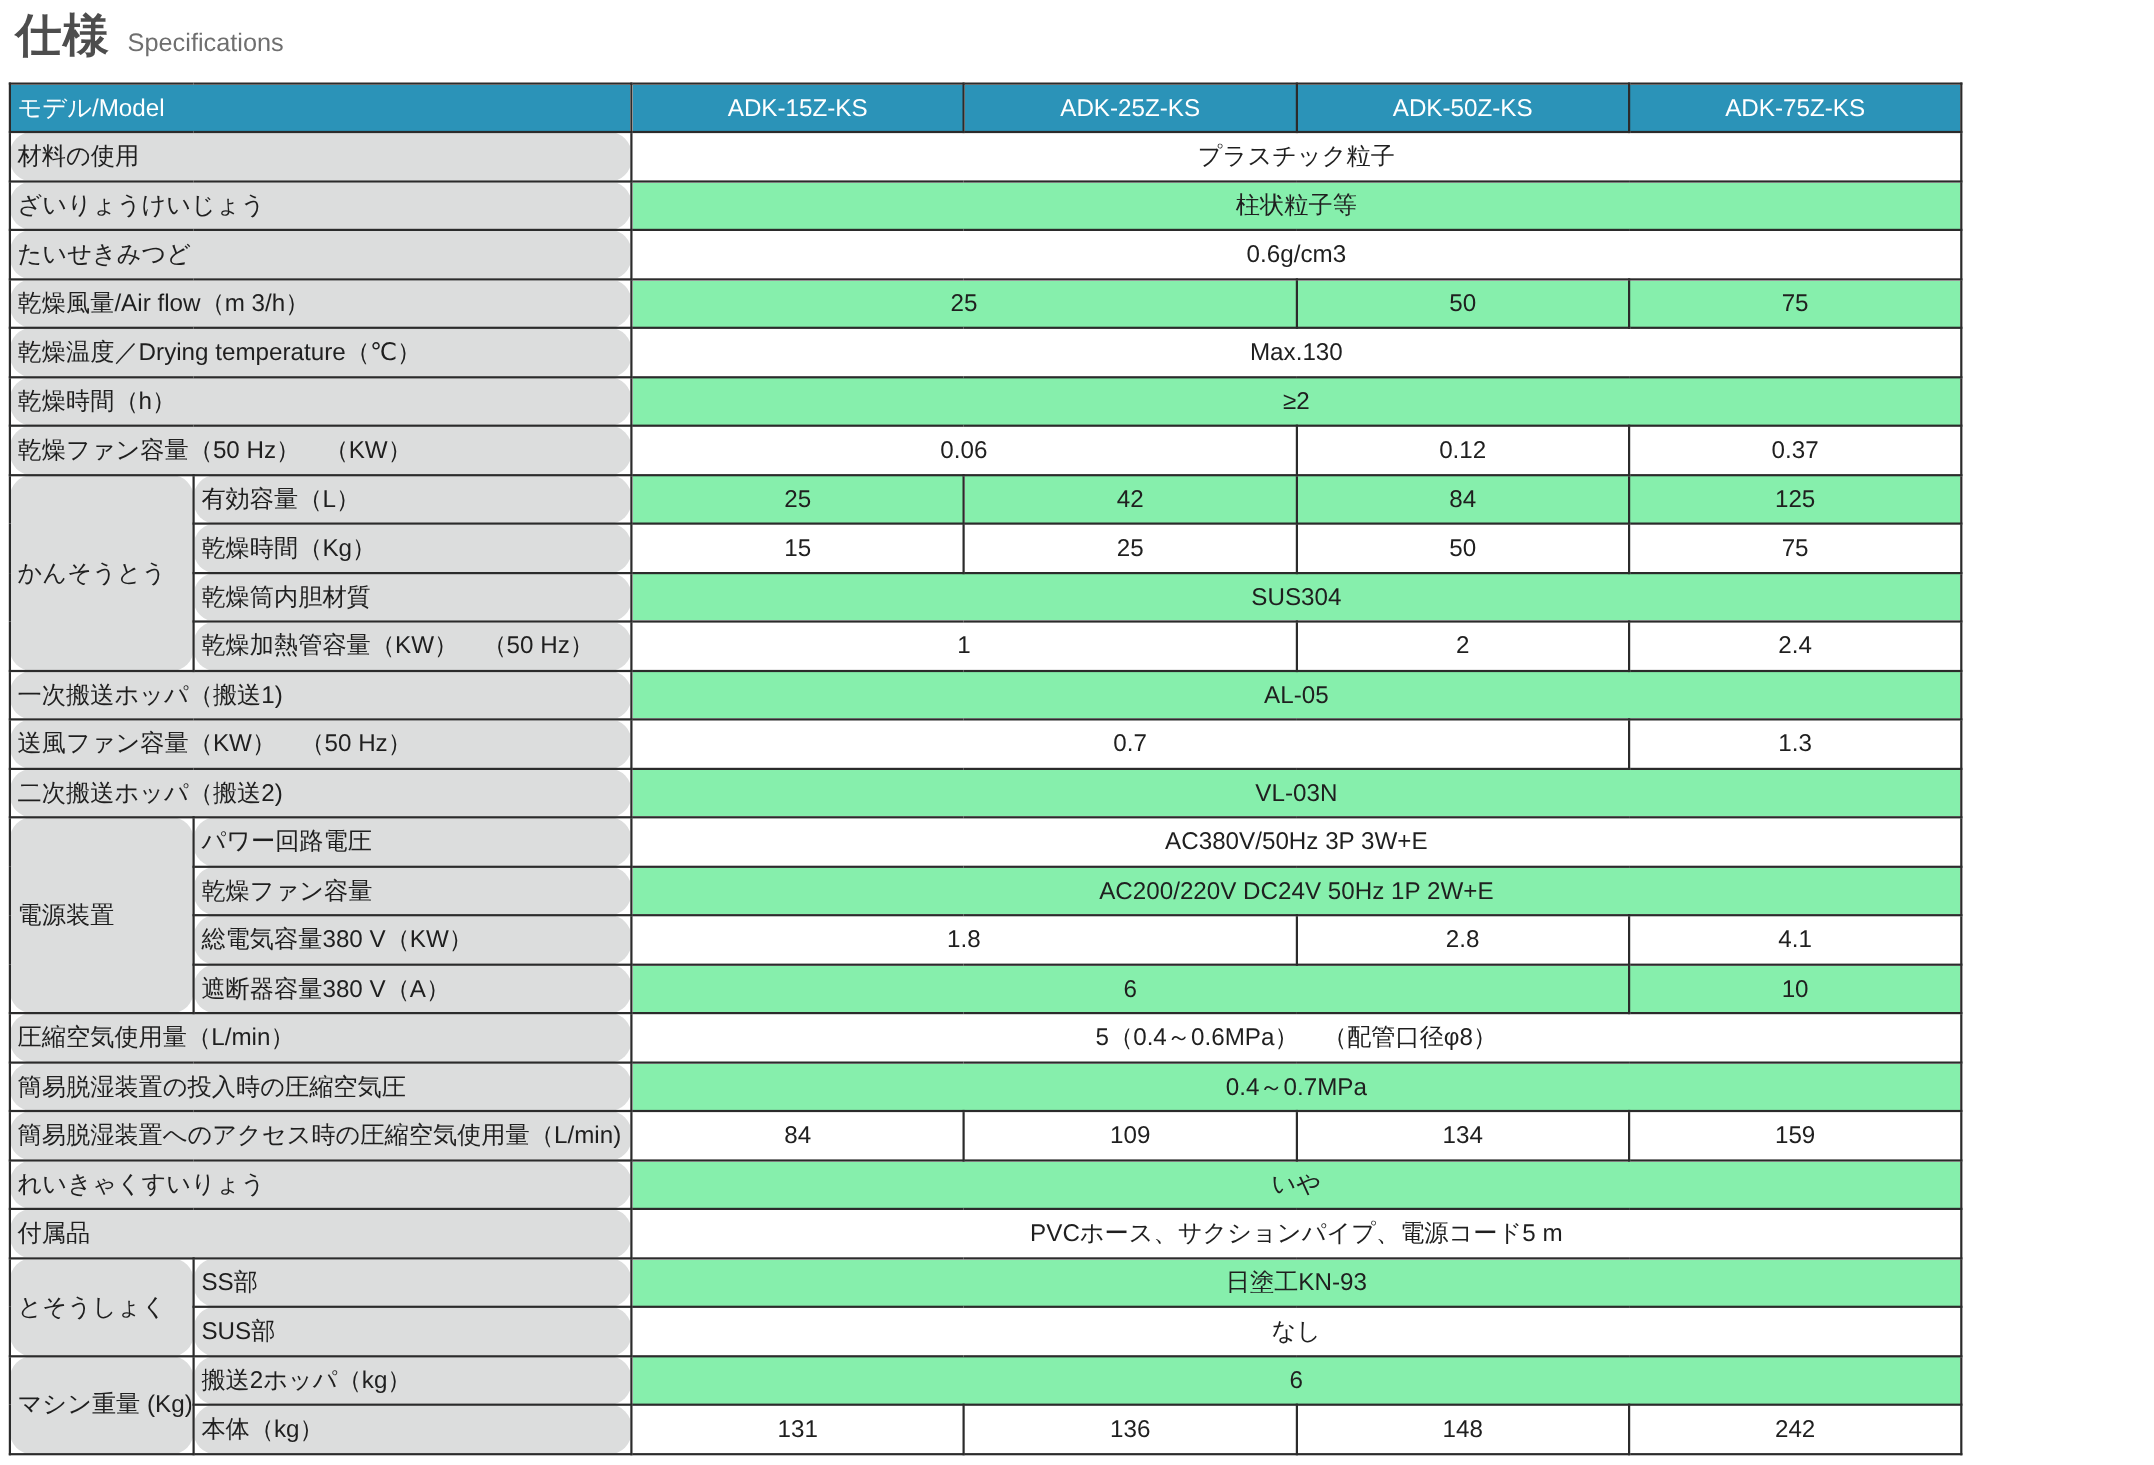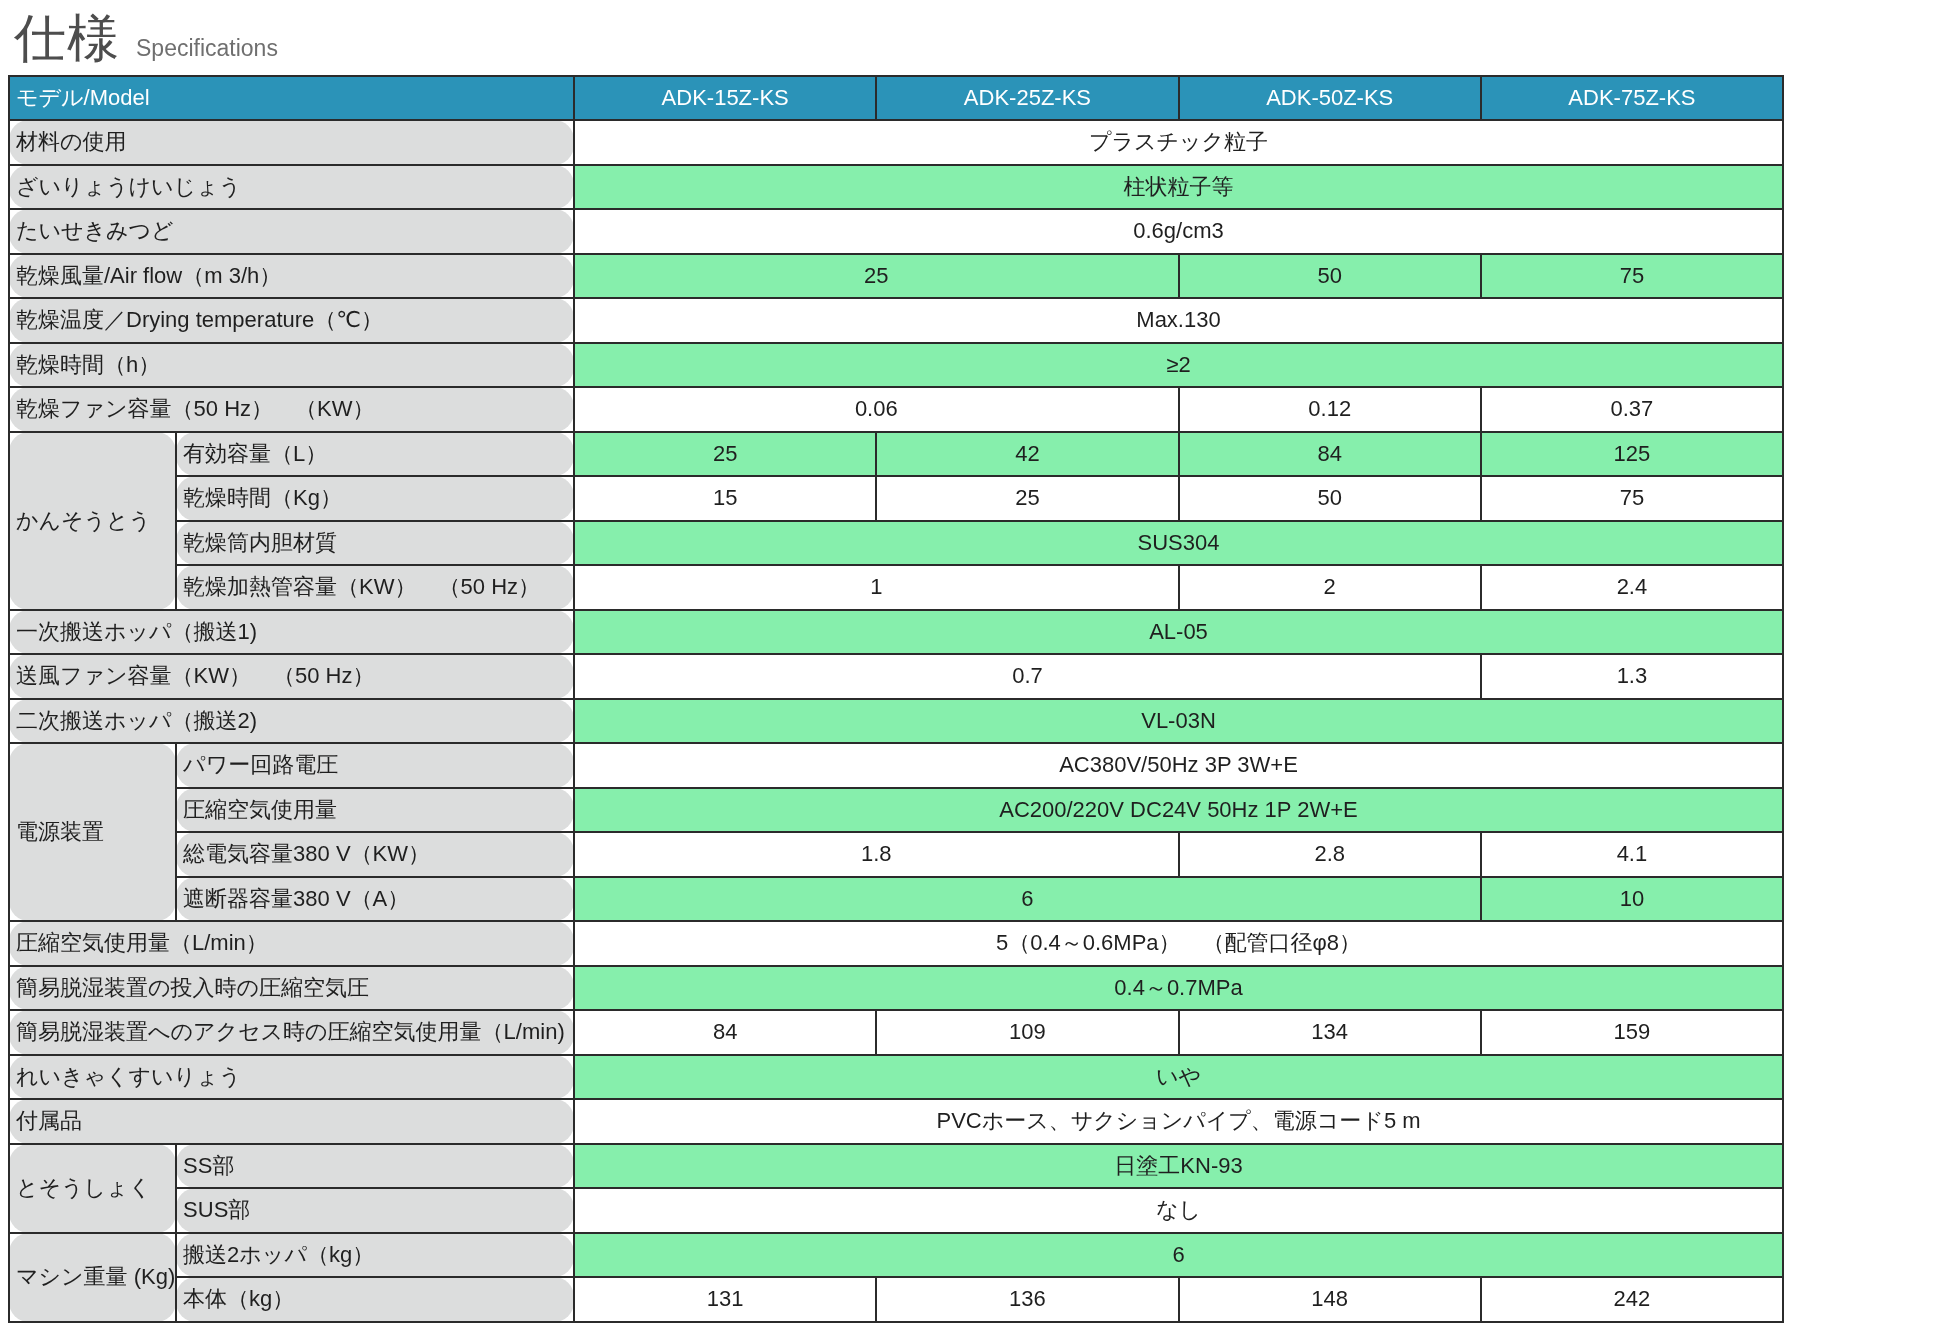--- a/index.html
+++ b/index.html
@@ -9,21 +9,21 @@
     font-family:"Liberation Sans","DejaVu Sans",sans-serif;
     color:#1f1f1f;
     position:relative;
     overflow:hidden;
   }
   .page-title{
     position:absolute;left:14px;top:4px;
     display:flex;align-items:baseline;gap:16px;
   }
   .page-title .ja{
-    font-size:52px;font-weight:normal;color:#4d4d4d;letter-spacing:1px;
+    font-size:42px;font-weight:bold;color:#4d4d4d;letter-spacing:1px;
   }
   .page-title .en{
     font-size:23px;color:#6f6f6f;
   }
   .spec-table-wrap{
     position:absolute;left:8px;top:75px;width:1776px;
   }
   table.spec{
     width:100%;
     border-collapse:collapse;
@@ -155,21 +155,21 @@
         <tr class="shade-gray">
           <td colspan="2" class="label">二次搬送ホッパ（搬送2)</td>
           <td colspan="4" class="value">VL-03N</td>
         </tr>
         <tr class="shade-white">
           <td rowspan="4" class="grouplabel">電源装置</td>
           <td class="sublabel">パワー回路電圧</td>
           <td colspan="4" class="value">AC380V/50Hz 3P 3W+E</td>
         </tr>
         <tr class="shade-gray">
-          <td class="sublabel">圧縮空気使用量</td>
+          <td class="sublabel">乾燥ファン容量</td>
           <td colspan="4" class="value">AC200/220V DC24V 50Hz 1P 2W+E</td>
         </tr>
         <tr class="shade-white">
           <td class="sublabel">総電気容量380 V（KW）</td>
           <td colspan="2" class="value">1.8</td>
           <td class="value">2.8</td>
           <td class="value">4.1</td>
         </tr>
         <tr class="shade-gray">
           <td class="sublabel">遮断器容量380 V（A）</td>

